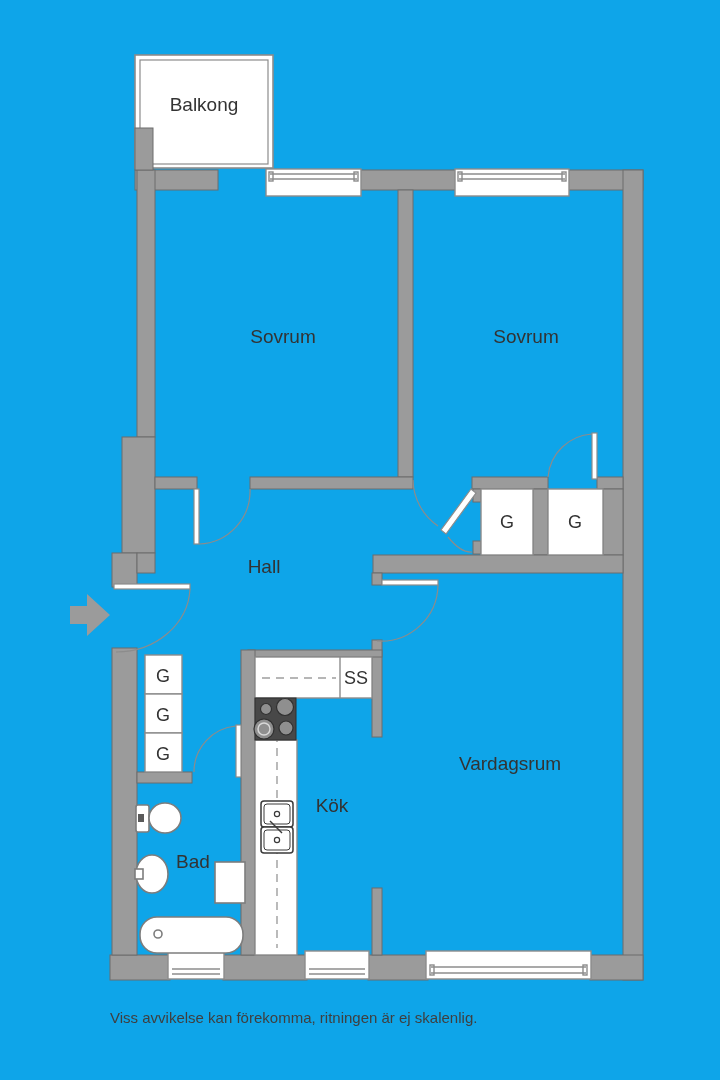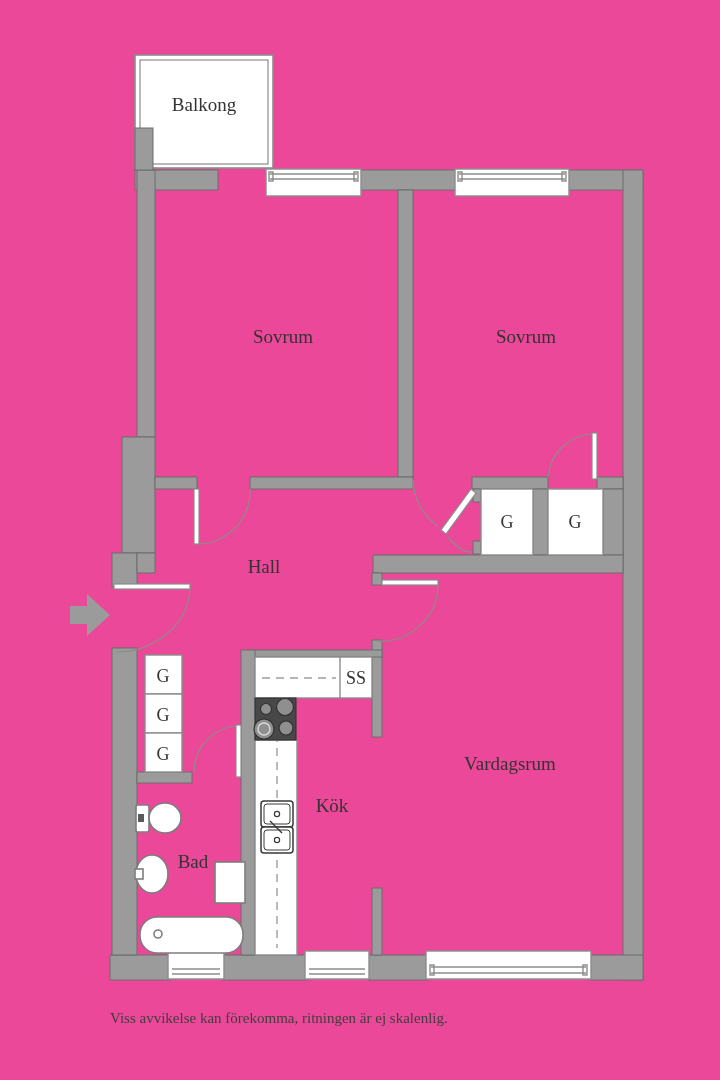--- a/index.html
+++ b/index.html
@@ -1,17 +1,17 @@
 <!DOCTYPE html>
 <html><head>
 <meta charset="utf-8">
 <style>
   html,body{margin:0;padding:0;background:#ffffff;}
-  .page{width:720px;height:1080px;position:relative;background:#ec4899;overflow:hidden;
-        font-family:Liberation Serif, serif;}
+  .page{width:720px;height:1080px;position:relative;background:#0ea5e9;overflow:hidden;
+        font-family:Liberation Sans, sans-serif;}
   svg{display:block;}
   .wall{fill:#9B9B9B;stroke:#6C6C6C;stroke-width:1;}
   .thin{fill:#ffffff;stroke:#8C8C8C;stroke-width:1.4;}
   .thinline{fill:none;stroke:#8C8C8C;stroke-width:1.4;}
   .fixture{fill:#ffffff;stroke:#7d7d7d;stroke-width:1.6;}
   .arc{fill:none;stroke:#8C8C8C;stroke-width:1.2;}
   .leaf{fill:#ffffff;stroke:#8C8C8C;stroke-width:1.2;}
   .dash{fill:none;stroke:#9e9e9e;stroke-width:1.4;stroke-dasharray:8 6;}
   .roomlabel{font-size:19px;fill:#333333;text-anchor:middle;}
   .smalllabel{font-size:18px;fill:#333333;text-anchor:middle;}

